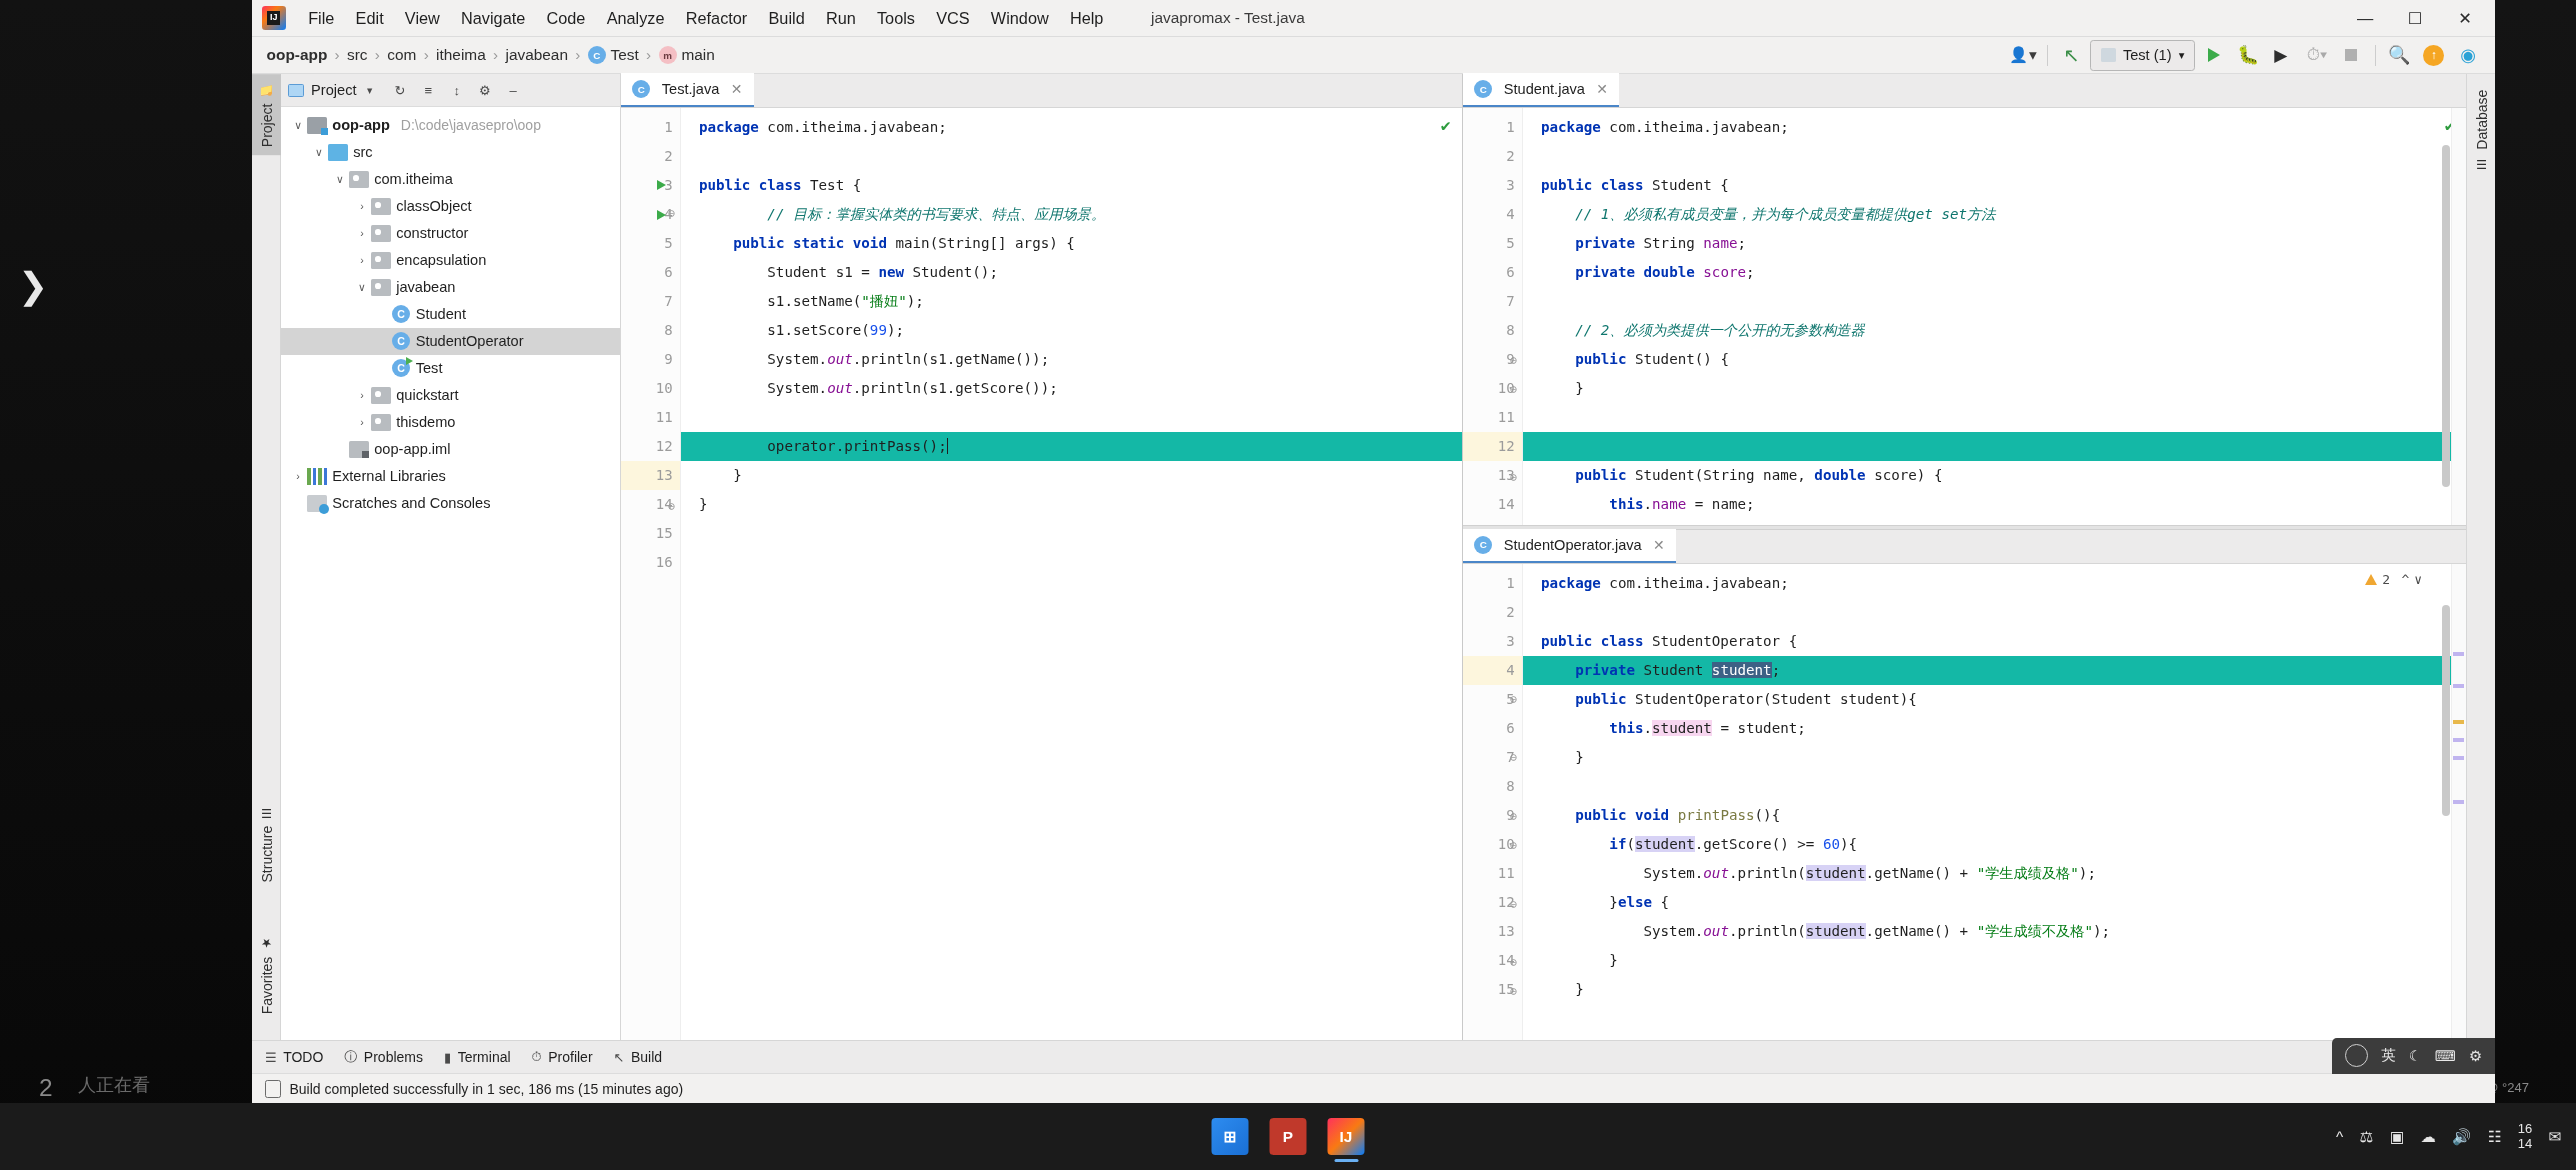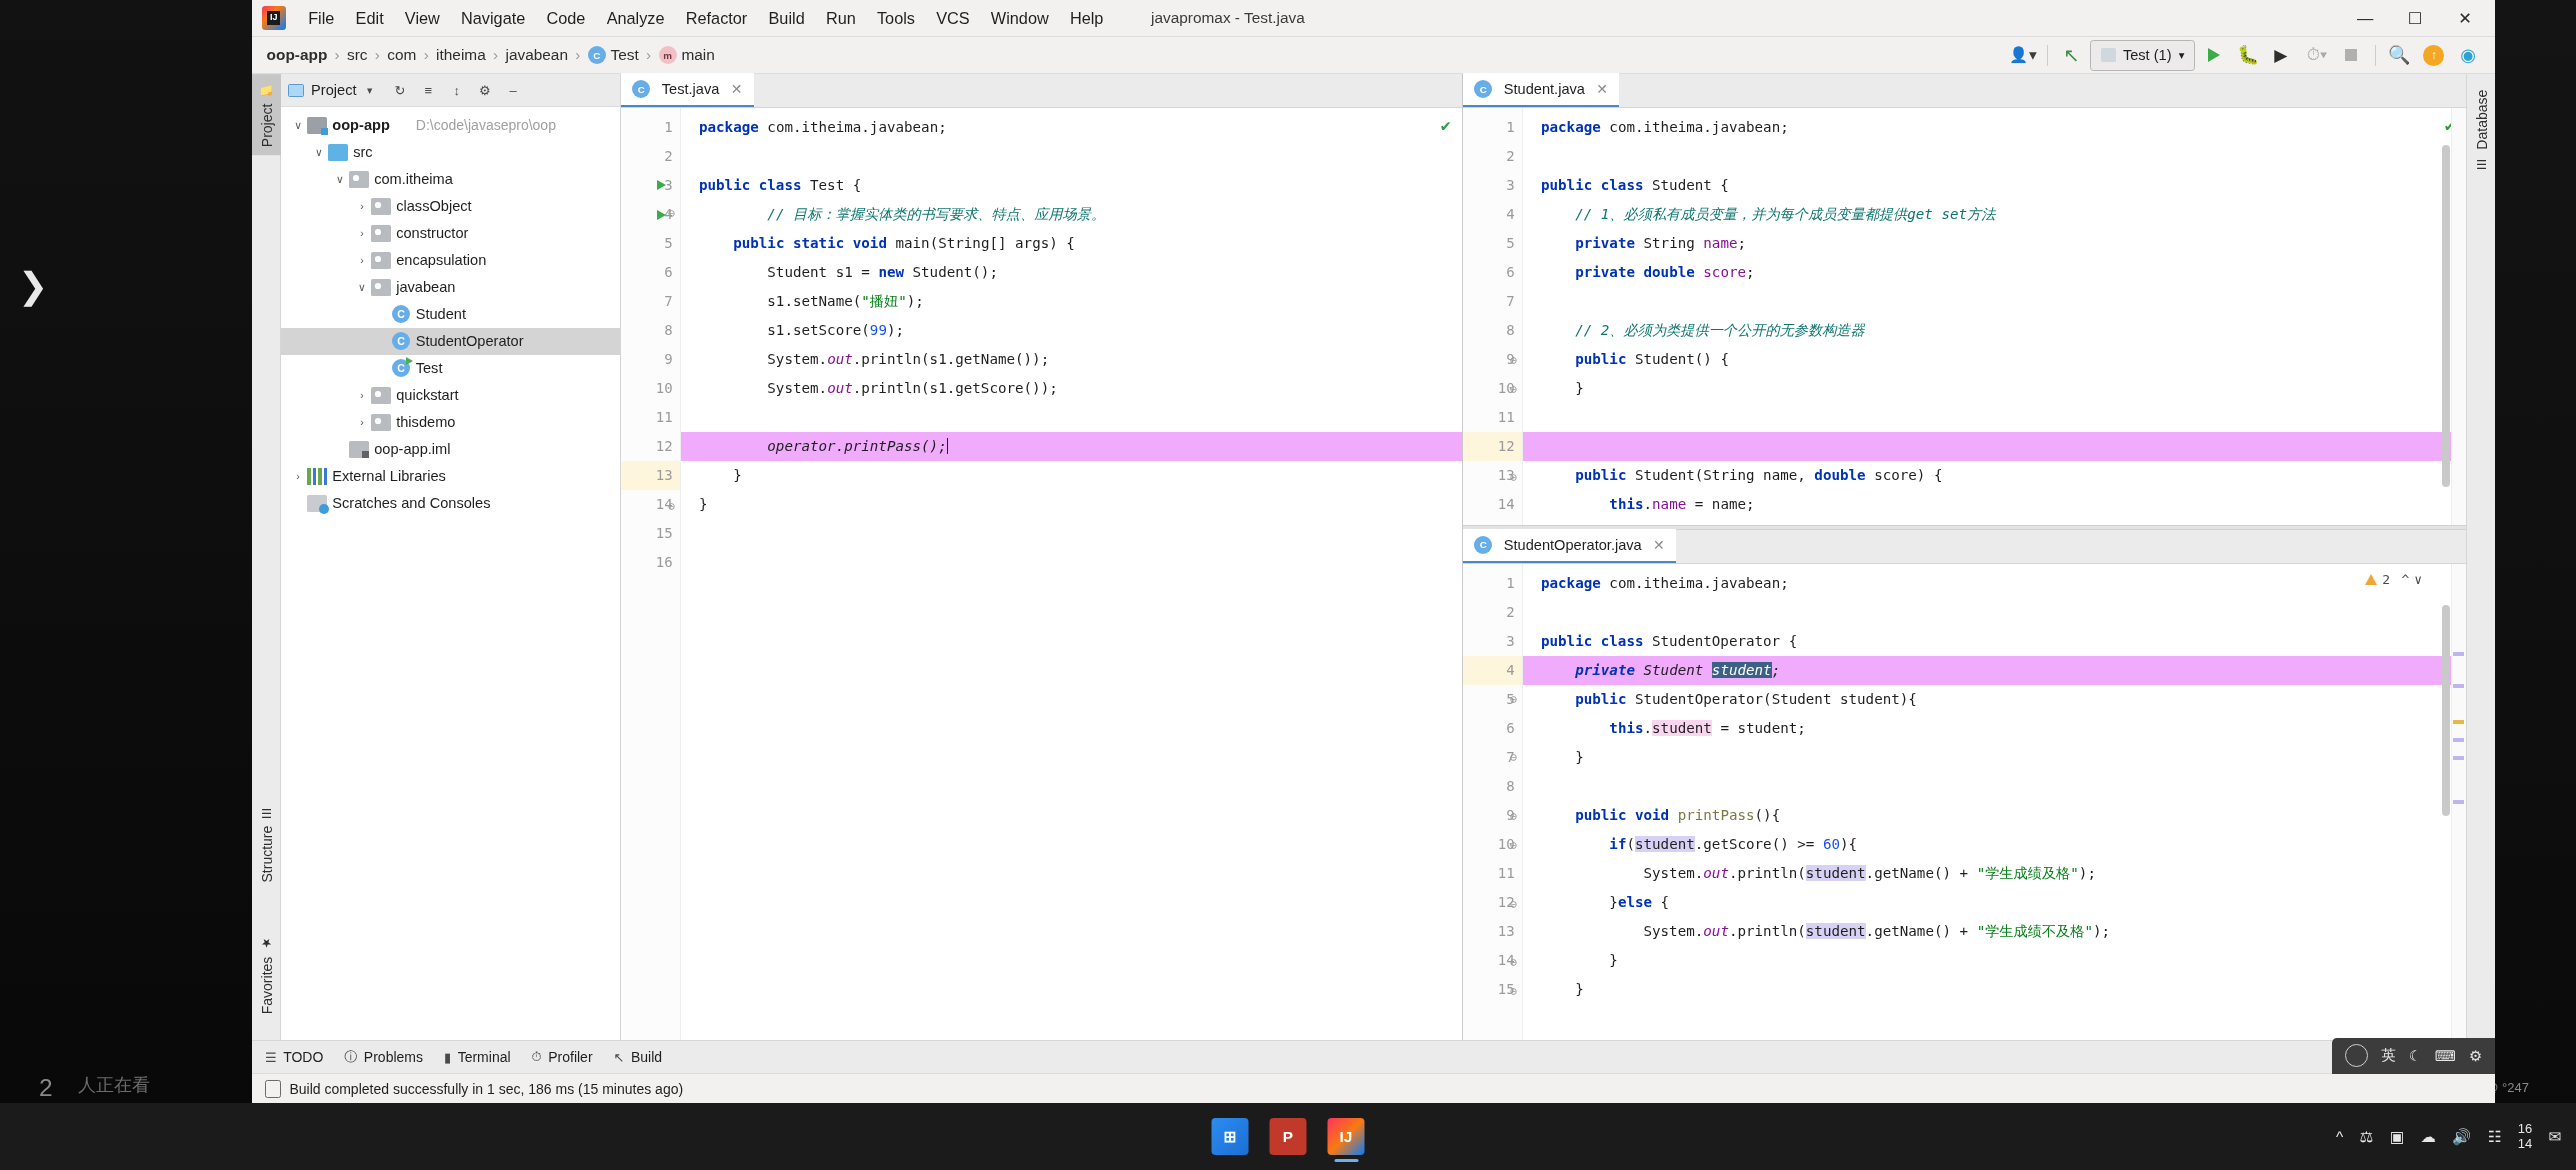--- a/index.html
+++ b/index.html
@@ -97,21 +97,21 @@
       font-size:10.6px;font-weight:bold;display:inline-flex;align-items:center;justify-content:center;
       margin-right:5.7px; flex:none; }
   .c-class.run { position:relative; }
   .c-class.run::after{content:"";position:absolute;right:-3.3px;top:-2.4px;width:0;height:0;
       border-left:7.3px solid #4caf50;border-top:4.1px solid transparent;border-bottom:4.1px solid transparent;}
   .f-iml { background:#b8bcc0; border-radius:1.6px; position:relative; }
   .f-iml::after{content:"";position:absolute;right:-0.8px;bottom:-0.8px;width:7.3px;height:7.3px;background:#5f6368;}
   .f-lib { background:linear-gradient(90deg,#6aa84f 0 18%,#fff 18% 28%,#3c78d8 28% 46%,#fff 46% 56%,#6aa84f 56% 74%,#fff 74% 84%,#3c78d8 84% 100%); }
   .f-scratch { background:#c8ccd0; border-radius:1.6px; position:relative; }
   .f-scratch::after{content:"";position:absolute;right:-2.4px;bottom:-2.4px;width:9.8px;height:9.8px;border-radius:50%;background:#3c9dd8;}
-  .tpath { color:#a0a0a0; margin-left:26px; font-size:14px; }
+  .tpath { color:#a0a0a0; margin-left:11px; font-size:14px; }
   .tbold { font-weight:bold; }
 
   
   #editors { flex:1; display:flex; min-width:0; }
   .epane { display:flex; flex-direction:column; min-width:0; background:#fff; }
   #leftpane { width:842px; border-right:0.8px solid #c9c9c9; flex:none; }
   #rightpane { flex:1; display:flex; flex-direction:column; }
 
   .tabbar { height:34px; background:#ecebeb; display:flex; align-items:flex-end;
       border-bottom:0.8px solid #d6d6d6; }
@@ -123,21 +123,21 @@
       font-family:"DejaVu Sans Mono", monospace; font-size:14.2px; background:#fff; }
   .gutter { width:60px; flex:none; background:#fcfcfc; border-right:0.8px solid #eee;
       position:relative; padding-top:4.9px; }
   .gutter .gl { height:29px; line-height:29px; text-align:right; padding-right:7.3px;
       color:#9b9b9b; font-size:14px; font-family:"DejaVu Sans Mono", monospace; }
   .runmark { position:absolute; left:36px; width:0;height:0;
       border-left:9.8px solid #3cab4a;border-top:5.7px solid transparent;border-bottom:5.7px solid transparent; }
   .foldmark { position:absolute; left:47px; font-size:11.4px; color:#9a9a9a; }
   .codelines { flex:1; padding-top:4.9px; position:relative; overflow:hidden; }
   .cl { height:29px; line-height:29px; white-space:pre; padding-left:18px; color:#1f1f1f; }
-  .cl.hl { background:#f0abfc;font-style:italic; }
+  .cl.hl { background:#14b8a6; }
   .kw { color:#0033b3; font-weight:bold; }
   .cm { color:#0f766e; font-style:italic; }
   .st { color:#067d17; }
   .nm { color:#1750eb; }
   .fld { color:#871094; }
   .stat { color:#871094; font-style:italic; }
   .mth { color:#7a7a43;text-align:right; }
   .sel-tok { background:#3d6185; color:#fff; }
   .occ-tok { background:#d7d2f5; }
   .occ-pink { background:#f8d6f0; }

